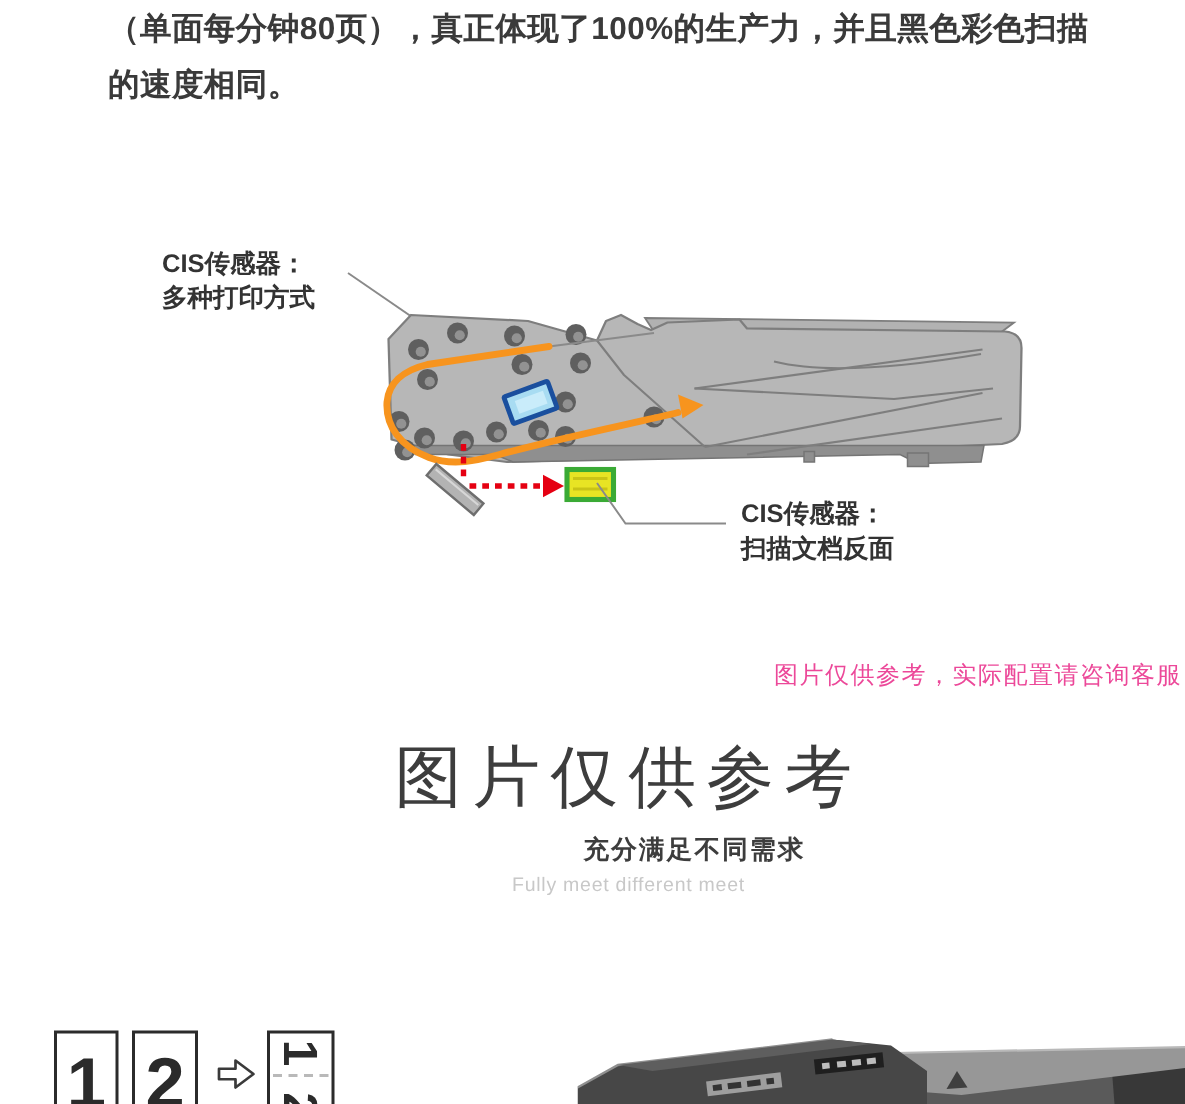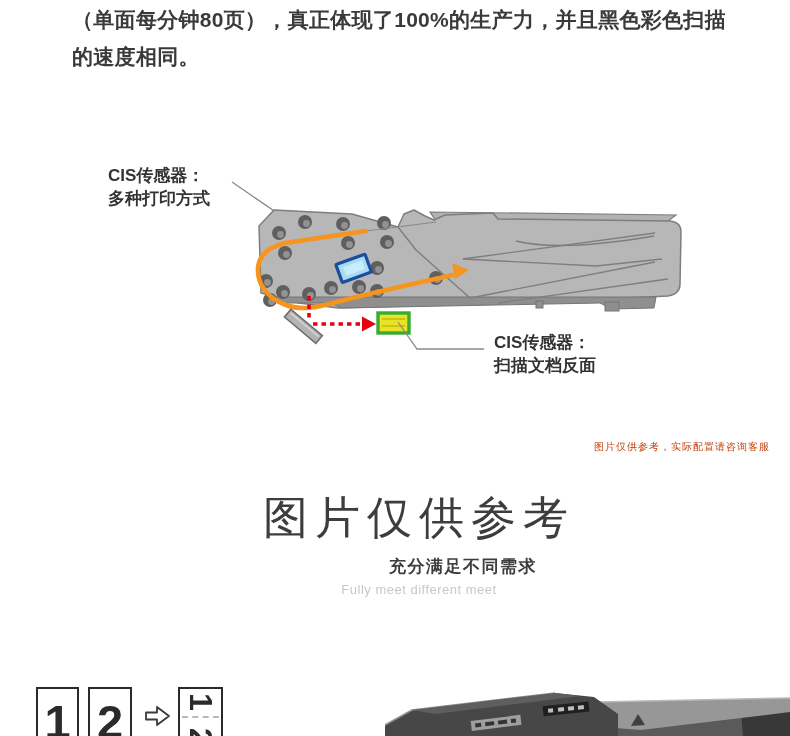--- a/index.html
+++ b/index.html
@@ -12,21 +12,21 @@
     position:absolute;left:72px;top:1px;width:656px;
     font-size:21px;line-height:37px;color:#3a3a3a;font-weight:600;letter-spacing:.3px;
   }
   .sensor-label{
     position:absolute;font-size:17px;line-height:23px;color:#333;font-weight:600;white-space:nowrap;
   }
   .sensor-label.cis{left:108px;top:164px;}
   .sensor-label.ccd{left:494px;top:331px;}
   .diagram-svg{position:absolute;left:0;top:0;}
   .photo-note{
-    position:absolute;top:440px;right:68px;font-size:10px;color:#c2410c;letter-spacing:1px;white-space:nowrap;
+    position:absolute;top:440px;right:50px;font-size:16px;color:#ec4899;letter-spacing:1px;white-space:nowrap;
   }
   .sec-title{
     position:absolute;top:490px;left:0;width:100%;text-align:center;
     font-size:45px;color:#3d3d3d;font-weight:400;letter-spacing:7px;line-height:1.25;
   }
   .sec-sub{
     position:absolute;top:555px;left:0;width:100%;text-align:center;
     font-size:17px;color:#3d3d3d;font-weight:600;letter-spacing:1.5px;margin-left:44px;
   }
   .sec-sub-en{

